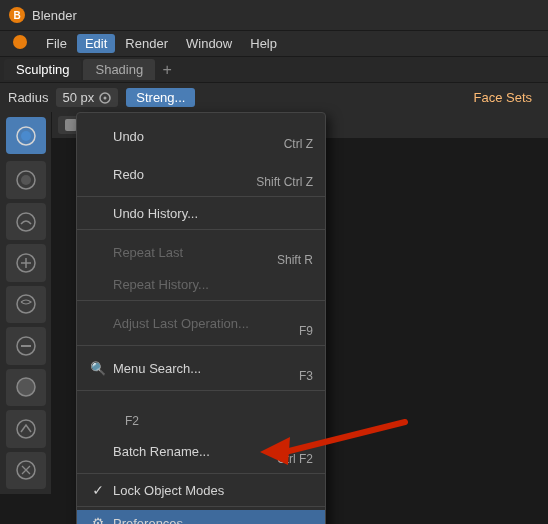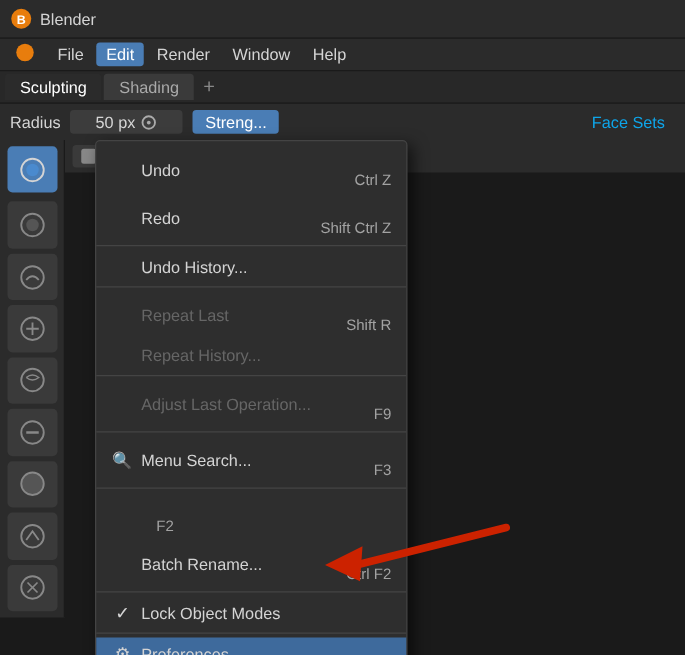--- a/index.html
+++ b/index.html
@@ -101,39 +101,39 @@
       gap: 8px;
       border-top: 1px solid #1a1a1a;
     }
     .radius-label {
       font-size: 13px;
       color: #d4d4d4;
     }
     .radius-value {
       background: #3c3c3c;
       border-radius: 3px;
-      padding: 2px 20px;
+      padding: 2px 6px;
       font-size: 13px;
       color: #d4d4d4;
       min-width: 60px;
       display: flex;
       align-items: center;
       gap: 4px;
     }
     .strength-btn {
       background: #4a7db5;
       border-radius: 3px;
       padding: 2px 10px;
       font-size: 13px;
       color: #fff;
       cursor: pointer;
     }
     .face-sets-btn {
       font-size: 13px;
-      color: #0ea5e9;
+      color: #fdba74;
       cursor: pointer;
       padding: 2px 8px;
     }
 
     
     .main-area {
       display: flex;
       height: calc(524px - 30px - 26px - 26px - 30px - 30px);
       background: #1a1a1a;
       position: relative;

